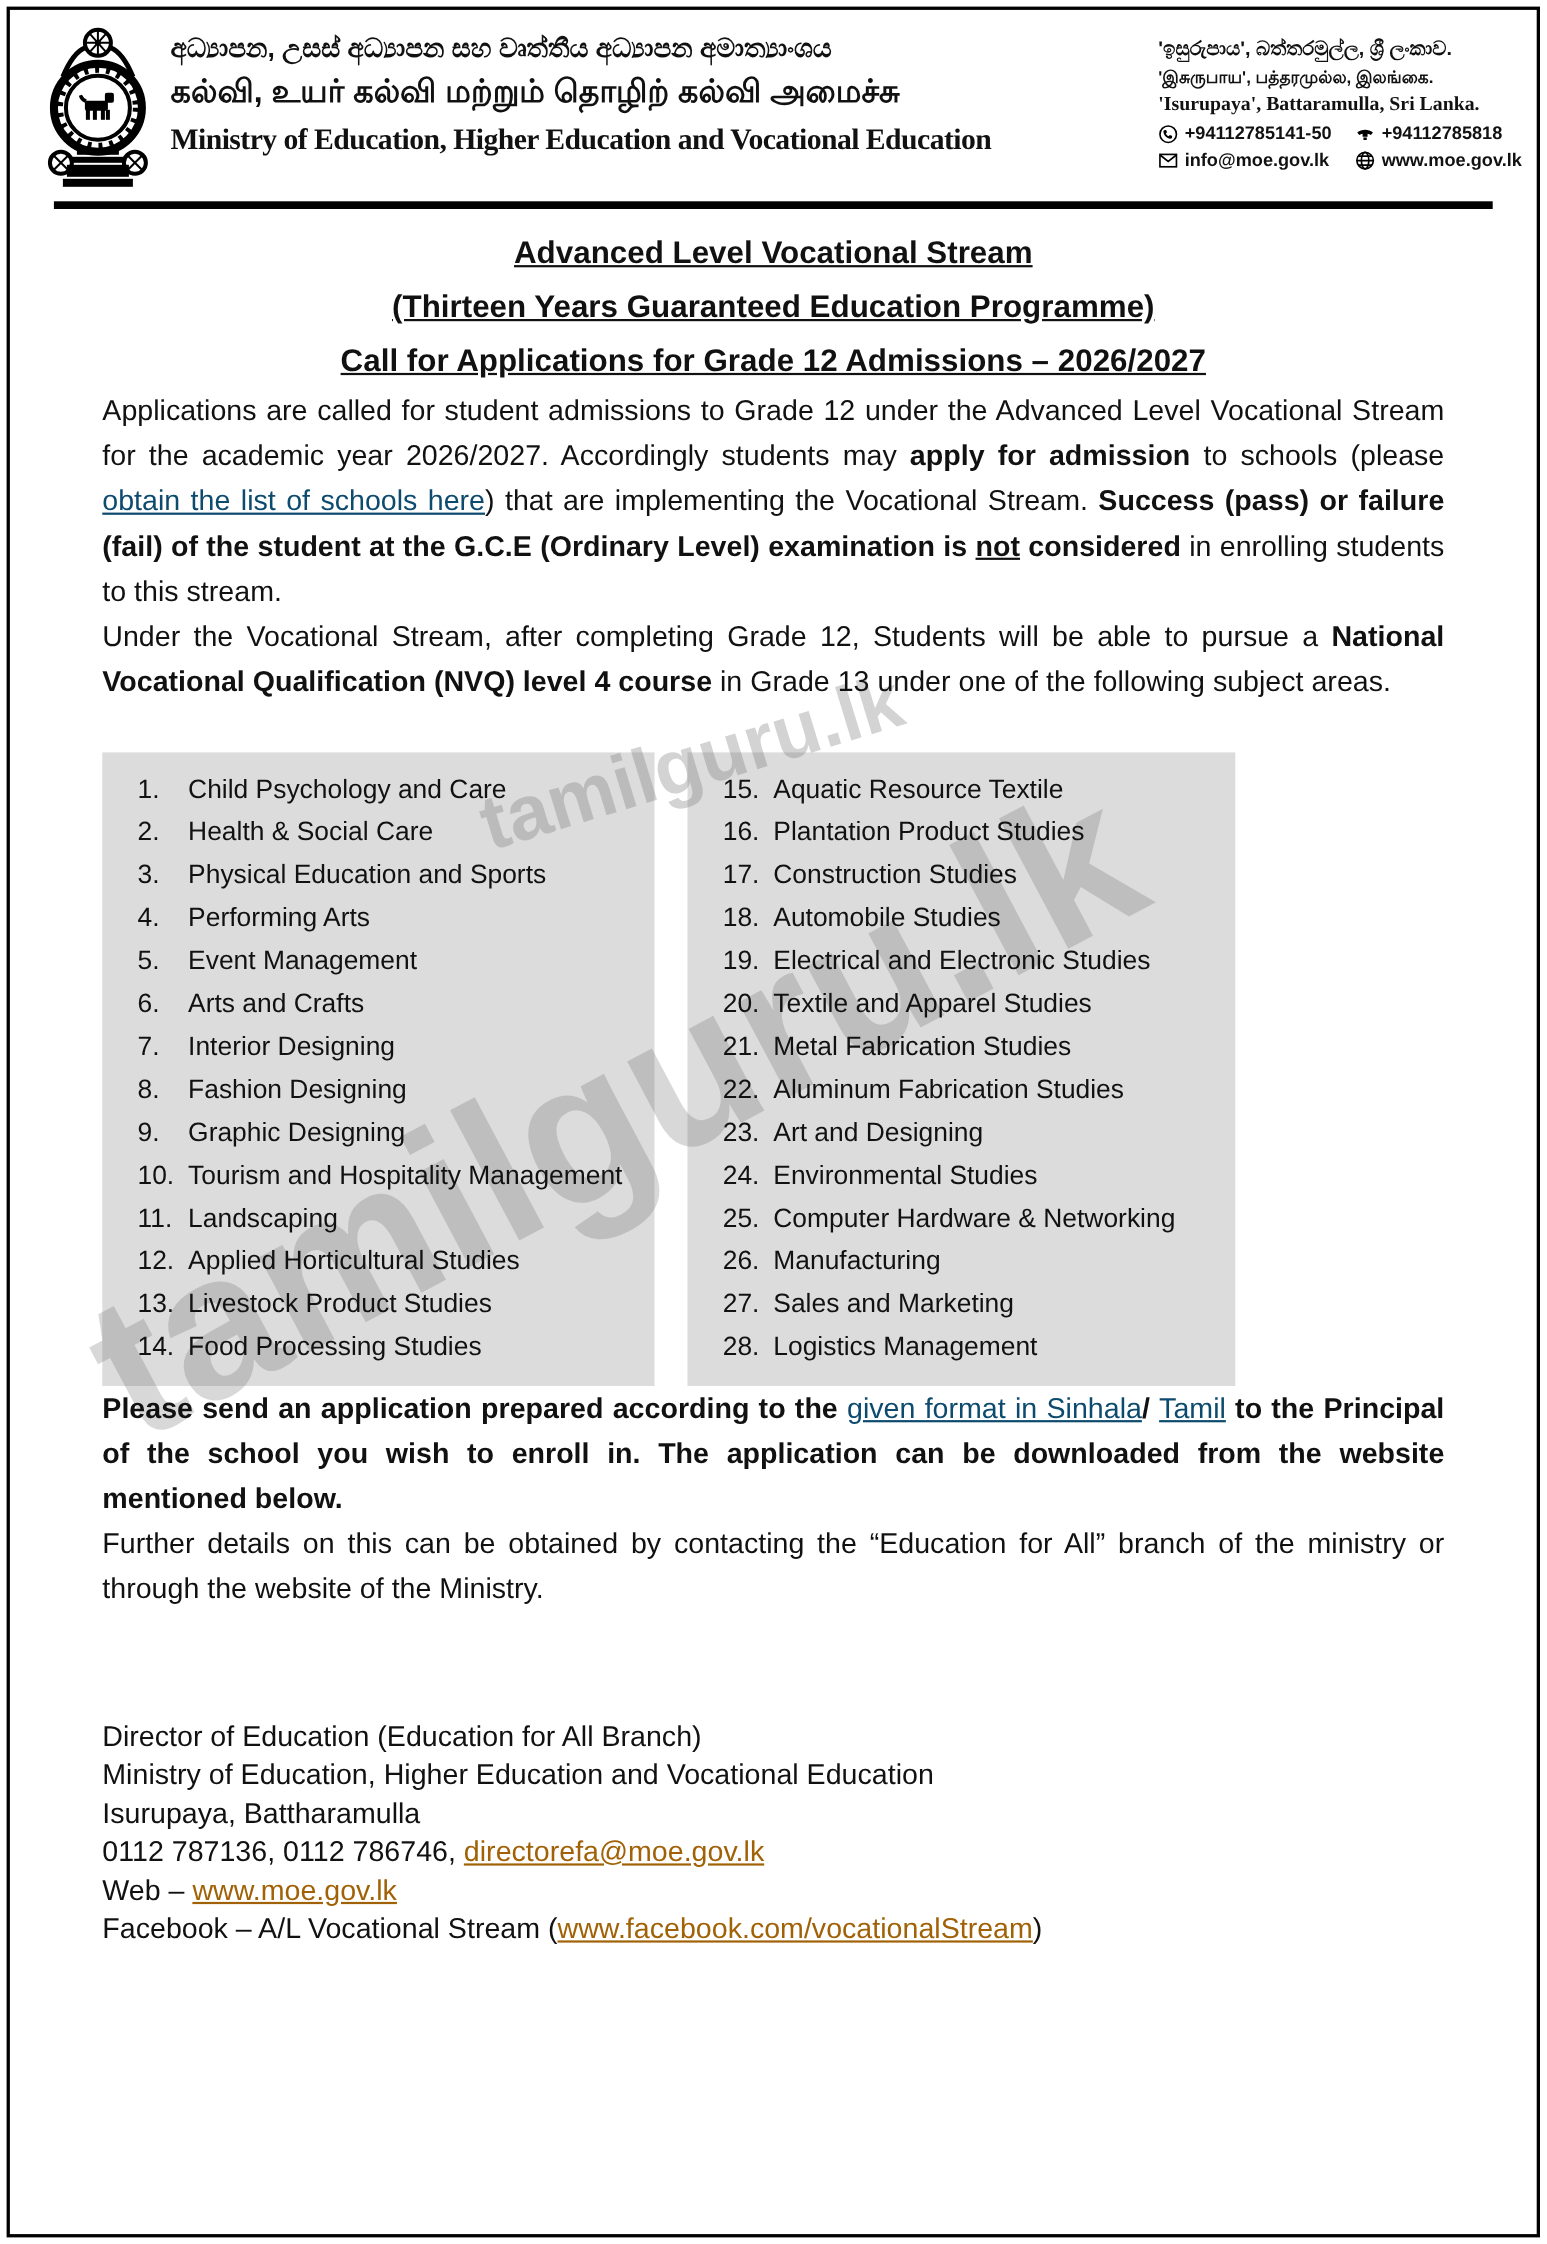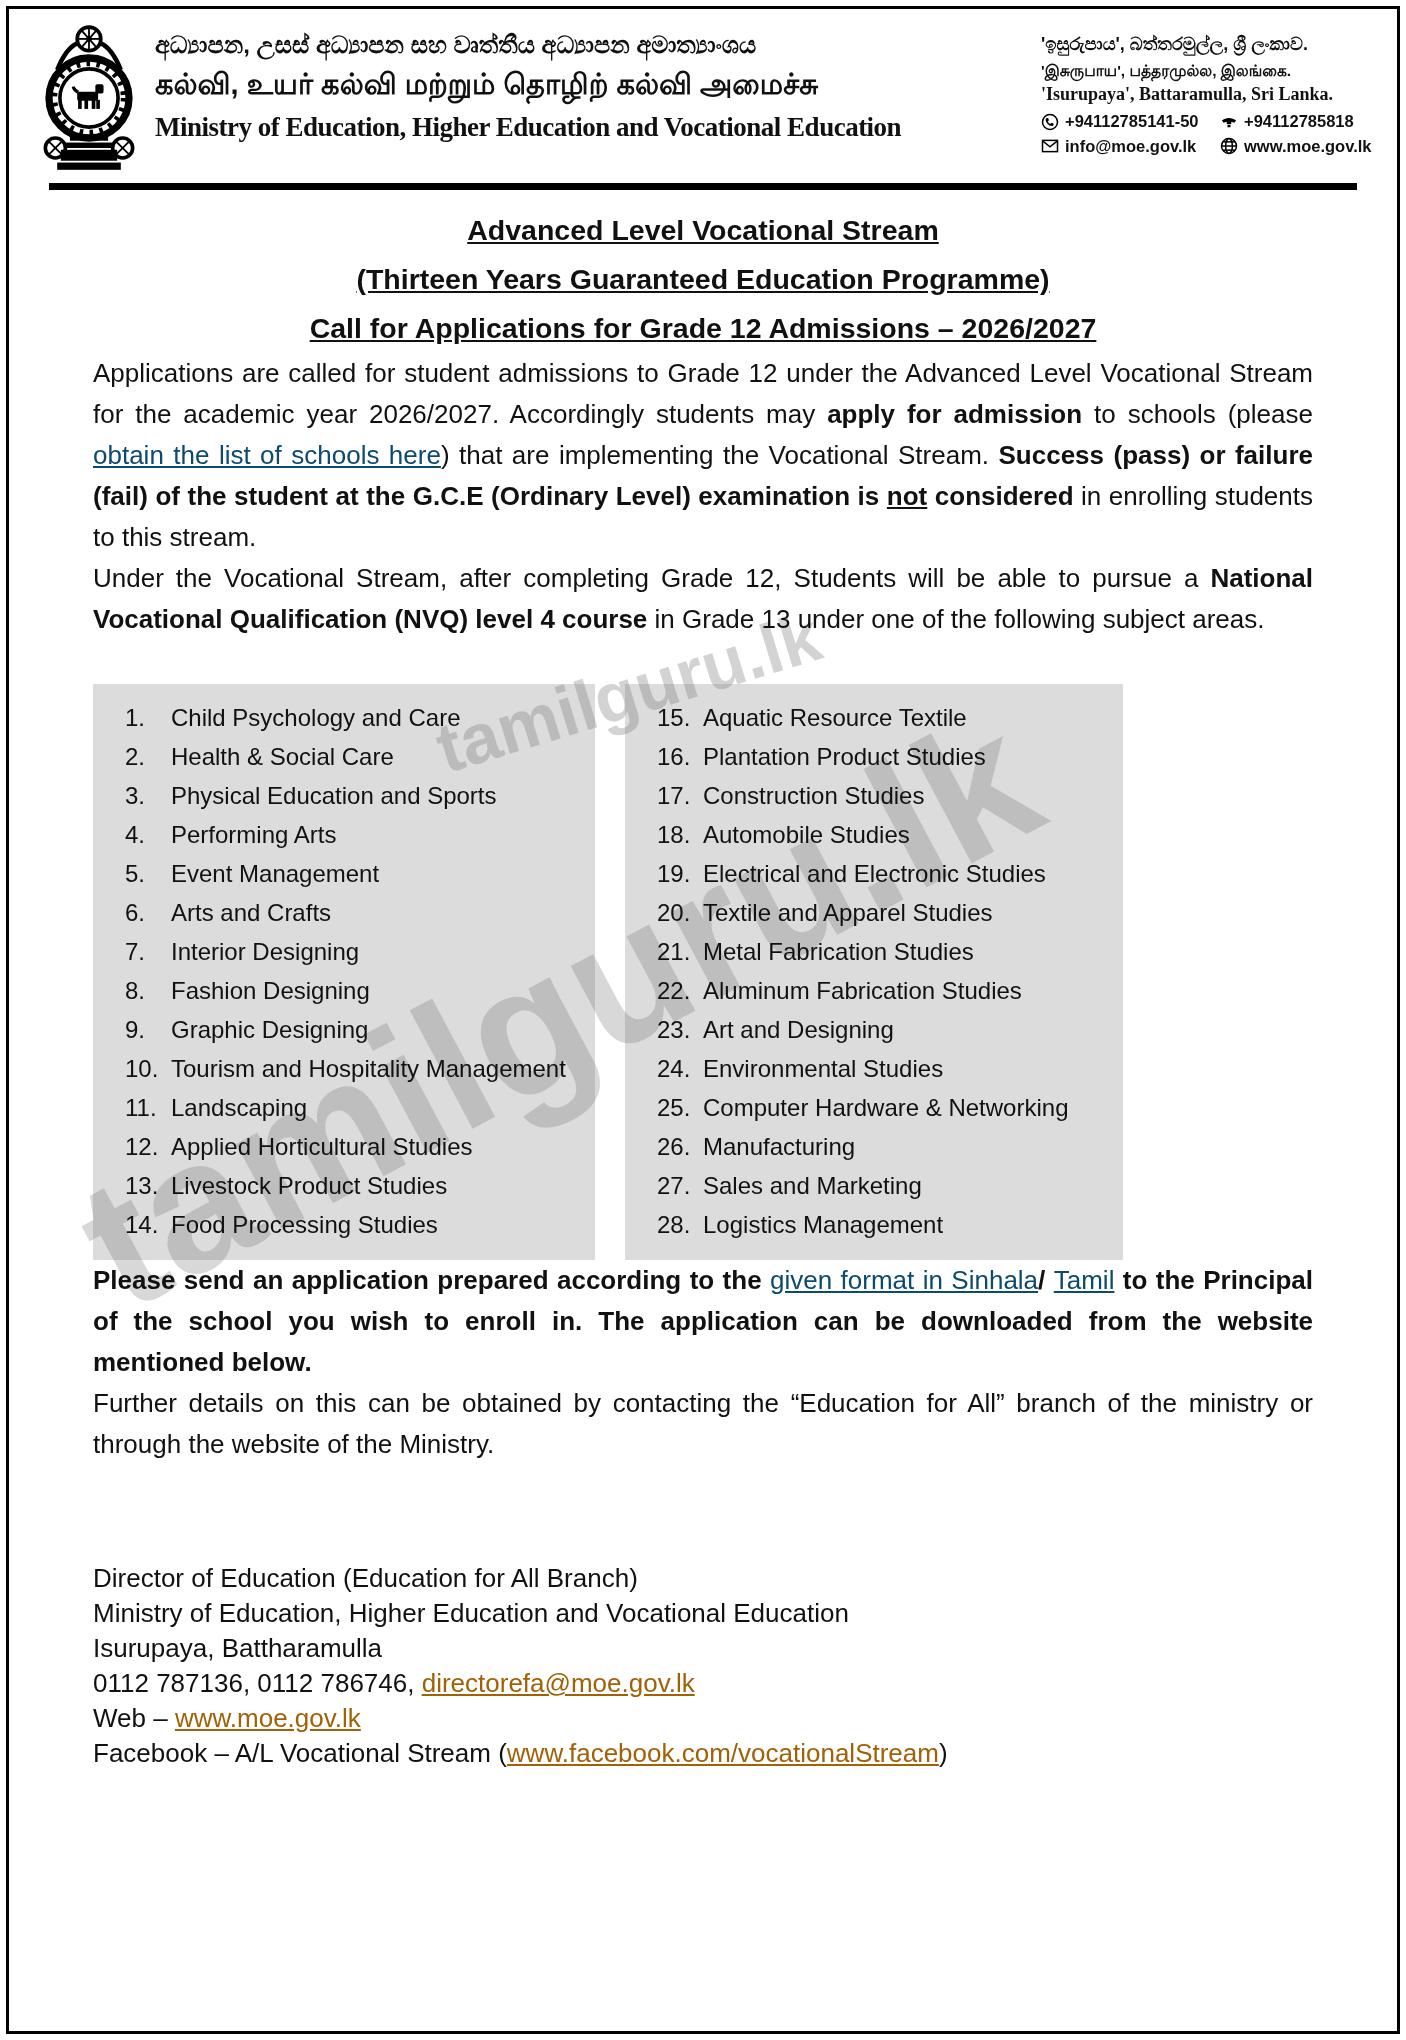--- a/index.html
+++ b/index.html
@@ -4,21 +4,21 @@
 <style>
   html,body{margin:0;padding:0;}
   body{
     width:1406px;height:2040px;background:#ffffff;color:#111;
     font-family:"Liberation Sans","DejaVu Sans",sans-serif;
     position:relative;overflow:hidden;
   }
   .page{position:absolute;inset:6px;border:3px solid #000;overflow:hidden;background:#fff;}
 
   
-  .header{display:flex;align-items:flex-start;gap:16px;padding:10px 24px 0 30px;}
+  .header{display:flex;align-items:flex-start;gap:16px;padding:10px 12px 0 30px;}
   .emblem{width:100px;height:158px;flex:none;}
   .h-main{flex:1;padding-top:12px;min-width:0;}
   .h-si{font-size:24px;font-weight:600;white-space:nowrap;}
   .h-ta{font-size:29px;font-weight:700;margin-top:9px;white-space:nowrap;}
   .h-en{font-family:"Liberation Serif","DejaVu Serif",serif;font-weight:700;font-size:27px;margin-top:7px;white-space:nowrap;letter-spacing:-0.5px;}
   .h-right{width:332px;flex:none;padding-top:14px;font-weight:700;line-height:1.25;}
   .adr-si{font-size:18px;}
   .adr-ta{font-size:15.5px;margin-top:5px;}
   .adr-en{font-size:18px;font-family:"Liberation Serif","DejaVu Serif",serif;margin-top:3px;}
   .contacts{margin-top:6px;display:grid;grid-template-columns:auto auto;column-gap:20px;row-gap:4px;font-size:16.5px;}

